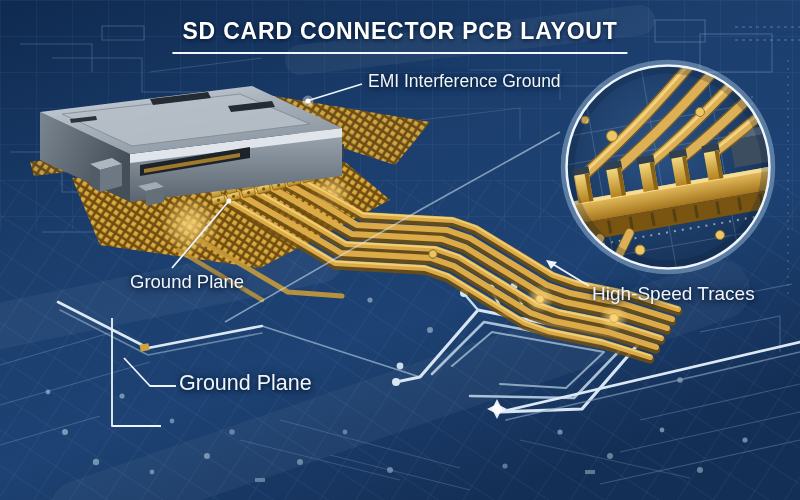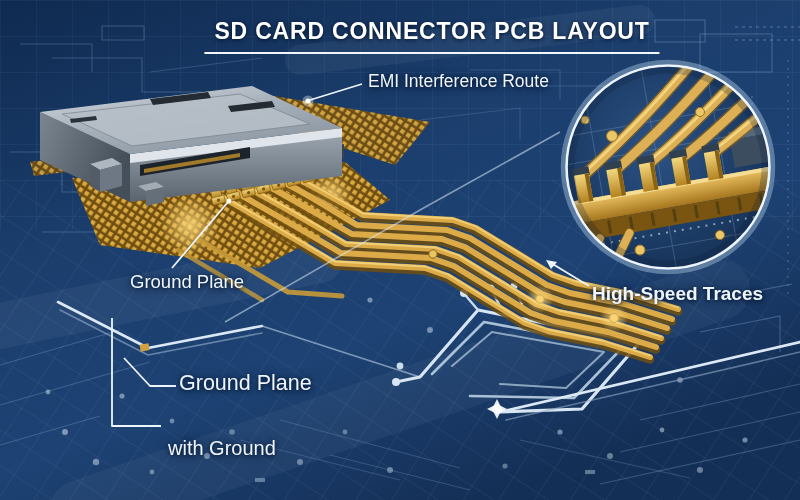--- a/index.html
+++ b/index.html
@@ -8,30 +8,30 @@
     font-family:"Liberation Sans",sans-serif;
     background:linear-gradient(160deg,#0f2a50 0%,#173864 35%,#1d4273 60%,#142f56 100%);
   }
   #stage svg{position:absolute;left:0;top:0;}
   .lbl{
     position:absolute;color:#eef5fc;
     text-shadow:0 1px 4px rgba(2,15,35,.9),0 0 10px rgba(10,30,60,.6);
     white-space:nowrap;line-height:1.18;
   }
   #title{
-    position:absolute;left:432px;top:16px;transform:translateX(-50%);
+    position:absolute;left:400px;top:16px;transform:translateX(-50%);
     color:#ffffff;font-size:23px;font-weight:bold;letter-spacing:.8px;
     padding:2px 10px 7px 10px;border-bottom:2px solid #f2f7fc;
     text-shadow:0 1px 4px rgba(2,15,35,.9);white-space:nowrap;
   }
   .l-emi{left:368px;top:71px;font-size:17.5px;}
   .l-gp1{left:130px;top:271px;font-size:18.5px;}
   .l-gp2{left:179px;top:371px;font-size:21.5px;}
   .l-route{left:168px;top:413px;font-size:20px;}
-  .l-hst{left:592px;top:283px;font-size:19px;font-weight:bold;}
+  .l-hst{left:592px;top:283px;font-size:19px;}
 </style>
 </head>
 <body>
 
 <div id="stage">
 
 <svg width="800" height="500" viewBox="0 0 800 500">
   <defs>
     <linearGradient id="boardBg" x1="0" y1="0" x2="0.6" y2="1">
       <stop offset="0" stop-color="#0f2a50"></stop>
@@ -349,24 +349,23 @@
     <path d="M172,268 L228,202"></path>
     <circle cx="229" cy="201" r="2.4" fill="#ffffff" stroke="none"></circle>
     <path d="M176,386 L150,386 L124,358"></path>
     <path d="M161,426 L112,426 L112,318"></path>
     <path d="M589,286 L551,263"></path>
     <polygon points="546,260 557,262 551,269" fill="#edf4fb" stroke="none"></polygon>
   </g>
 </svg>
 
 <div id="title">SD CARD CONNECTOR PCB LAYOUT</div>
-<div class="lbl l-emi">EMI Interference Route</div>
+<div class="lbl l-emi">EMI Interference Ground</div>
 <div class="lbl l-gp1">Ground Plane</div>
 <div class="lbl l-gp2">Ground Plane</div>
 <div class="lbl l-route">
   <br>
-  <span>with Ground</span>
 </div>
 <div class="lbl l-hst">
   <span>High-Speed Traces</span><br>
 </div>
 
 </div>
 
 </body></html>

